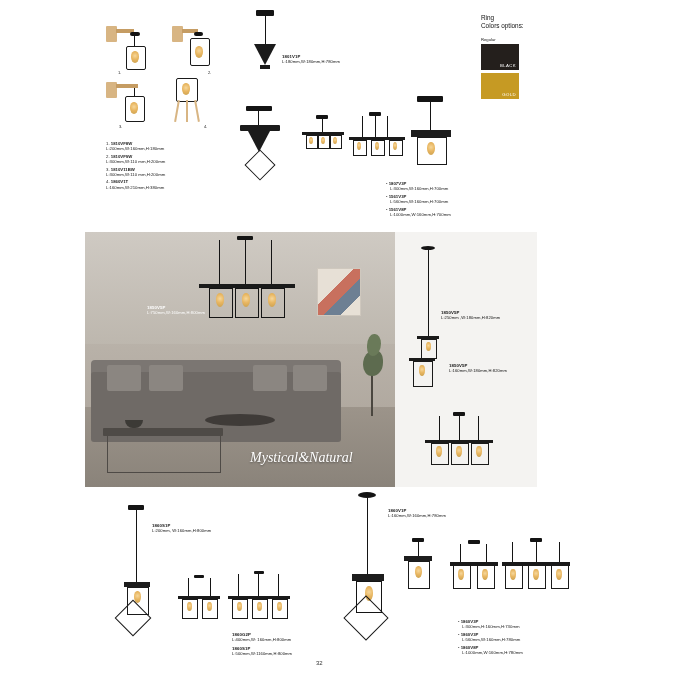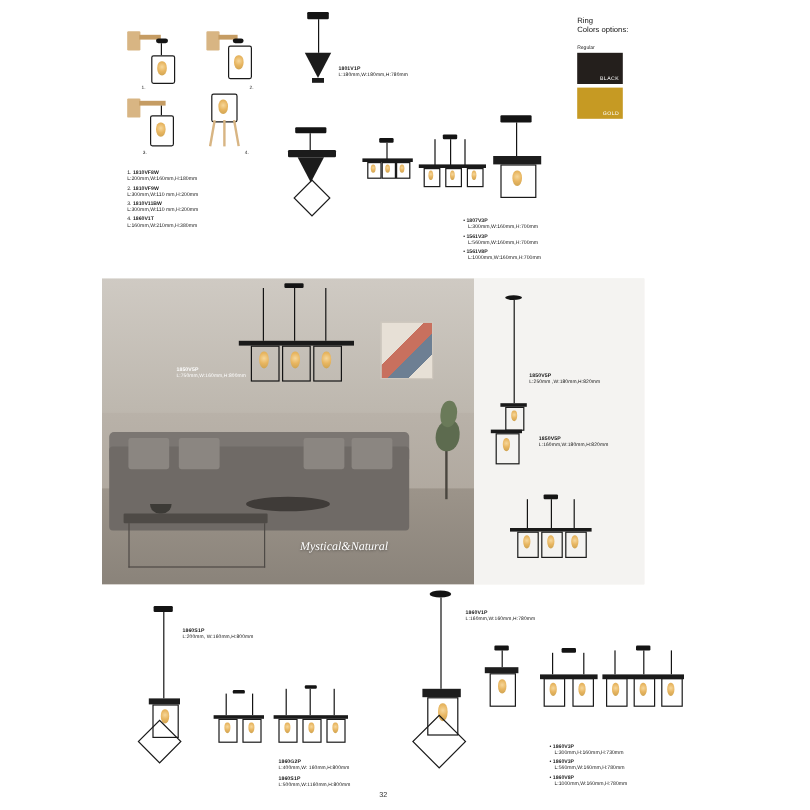--- a/index.html
+++ b/index.html
@@ -108,21 +108,21 @@
   }
   .hero .plant{
     position:absolute;left:276px;top:96px;width:26px;height:88px;
   }
   .hero .right{
     position:absolute;left:310px;top:0;width:142px;height:255px;
     background:#f4f3f1;
   }
   .hero .caption{
     position:absolute;left:165px;top:218px;
-    font-size:10px;color:#ffffff;font-style:italic;
+    font-size:14px;color:#ffffff;font-style:italic;
     font-family:"Liberation Serif", serif;
     text-shadow:0 1px 2px rgba(0,0,0,0.4);
   }
 
   
   .swatch{width:38px;height:26px;position:relative;}
   .swatch span{position:absolute;right:3px;bottom:2px;}
   .sw-black{background:#241f1c;}
   .sw-gold{background:#c69a23;}
   .ringbox{position:absolute;left:481px;top:14px;width:120px;}

